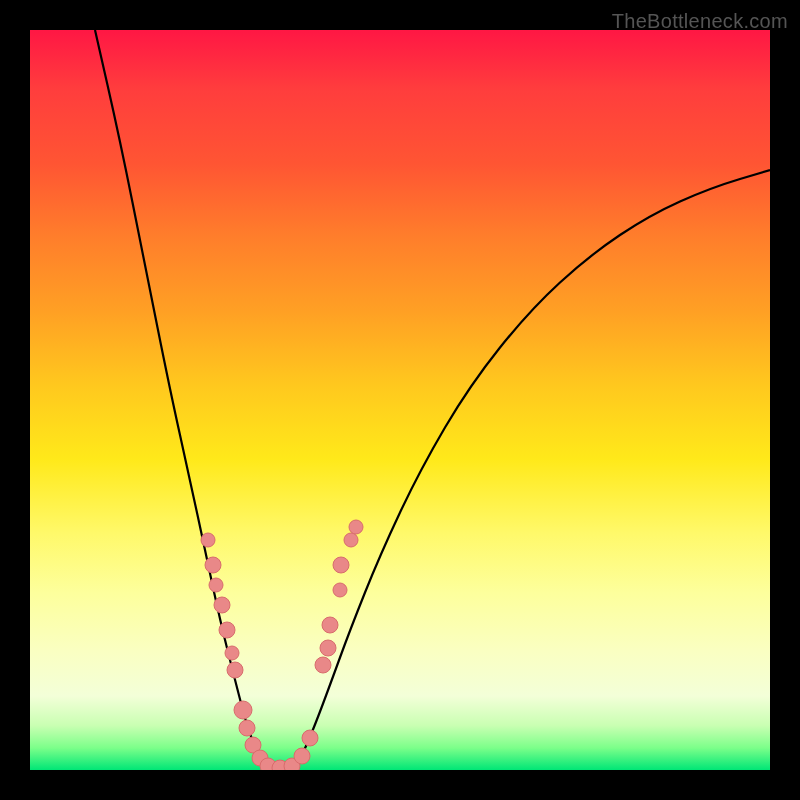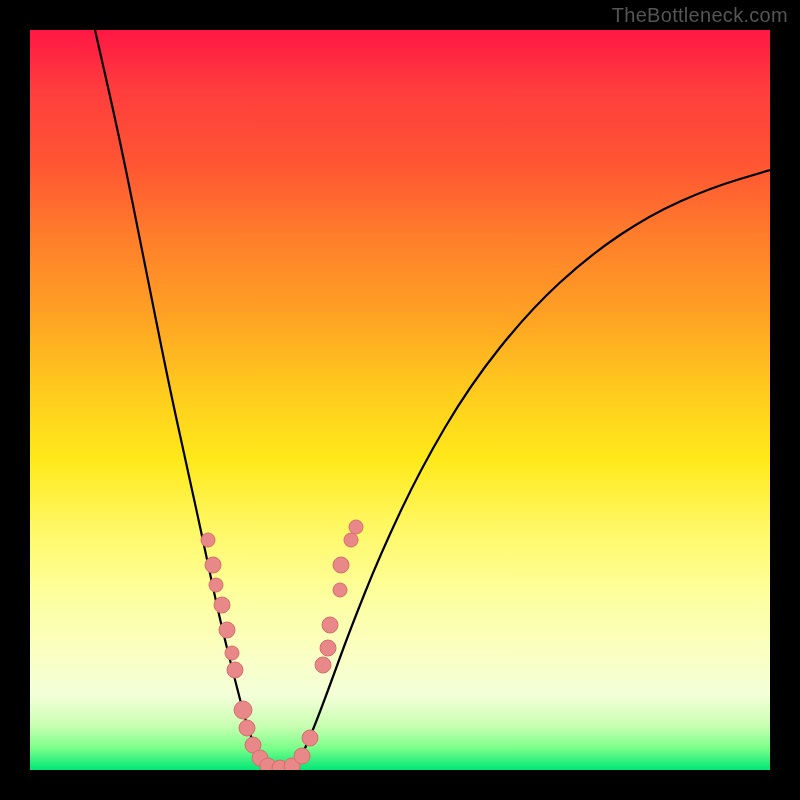--- a/index.html
+++ b/index.html
@@ -6,21 +6,21 @@
   body {
     width: 800px;
     height: 800px;
     background: #000;
     position: relative;
     overflow: hidden;
     font-family: Arial, sans-serif;
   }
   .watermark {
     position: absolute;
-    top: 4px;
+    top: 10px;
     right: 12px;
     color: #555;
     font-size: 20px;
     font-weight: 500;
     letter-spacing: 0.3px;
     z-index: 10;
   }
   .plot-area {
     position: absolute;
     left: 30px;

